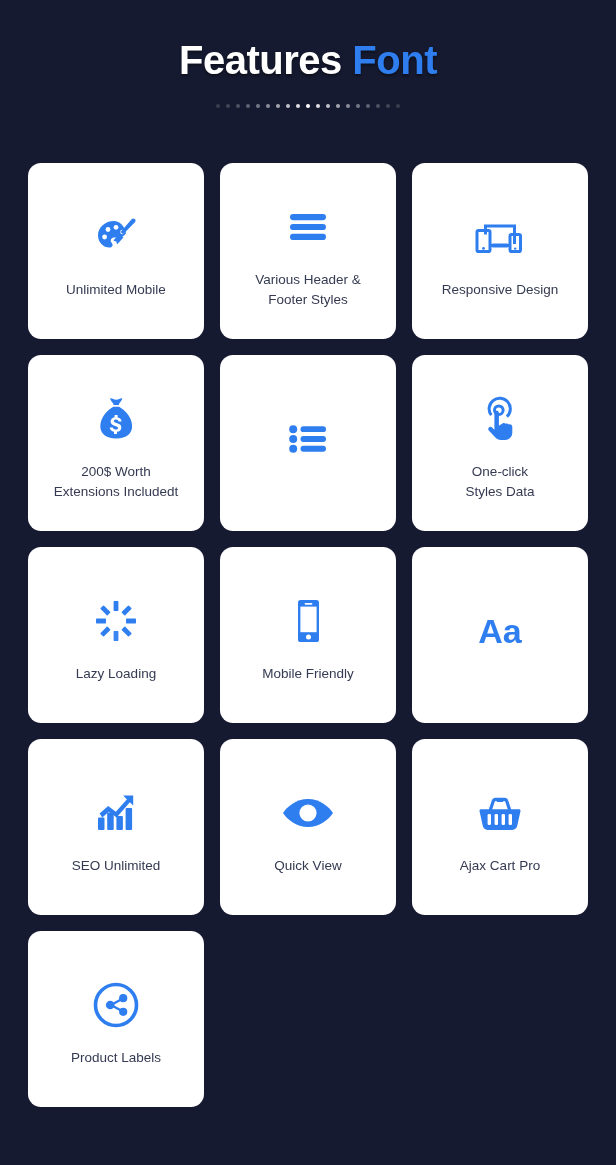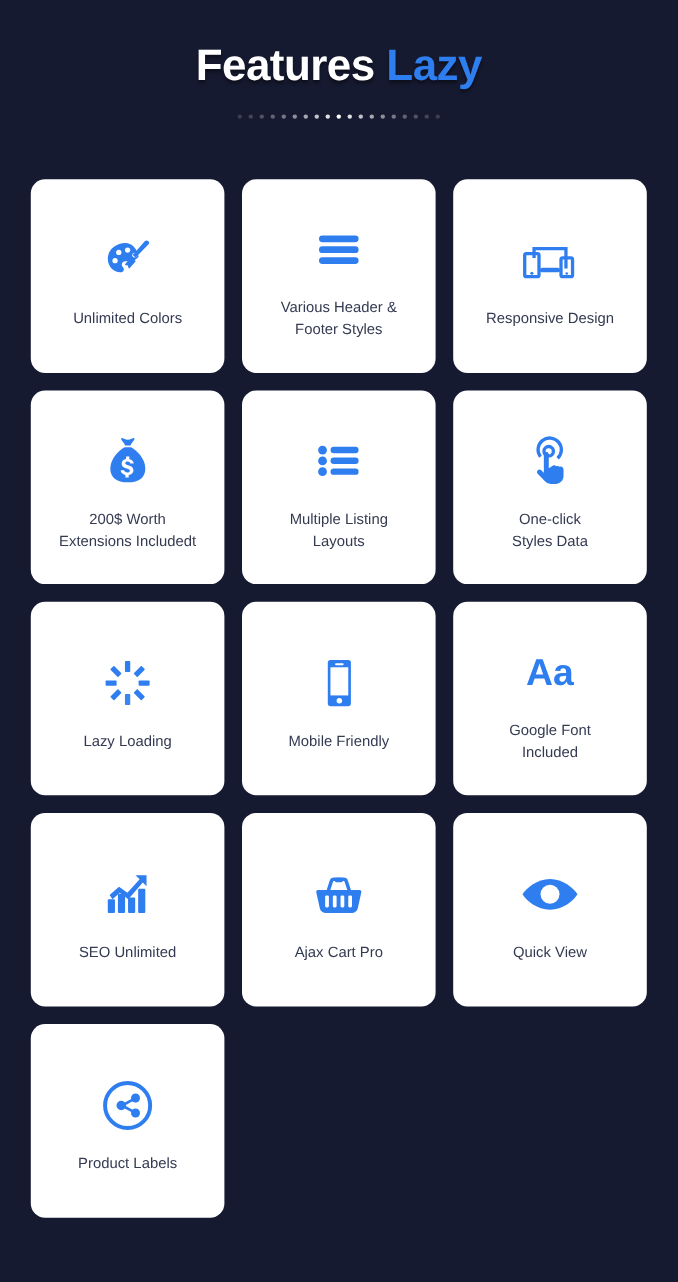--- a/index.html
+++ b/index.html
@@ -76,21 +76,21 @@
     white-space: pre-line;
     max-width: 158px;
   }
 </style>
 </head>
 <body>
 
 <div class="page">
 
   <div class="header">
-    <h1 class="title"><span class="title-main">Features </span><span class="title-accent accent">Lazy</span></h1>
+    <h1 class="title"><span class="title-main">Features </span><span class="title-accent accent">Font</span></h1>
     <div class="dots" id="dots">
         <span class="dot" style="opacity: 0.16;"></span>
         <span class="dot" style="opacity: 0.191;"></span>
         <span class="dot" style="opacity: 0.248;"></span>
         <span class="dot" style="opacity: 0.322;"></span>
         <span class="dot" style="opacity: 0.409;"></span>
         <span class="dot" style="opacity: 0.508;"></span>
         <span class="dot" style="opacity: 0.617;"></span>
         <span class="dot" style="opacity: 0.736;"></span>
         <span class="dot" style="opacity: 0.864;"></span>
@@ -115,21 +115,21 @@
       <path d="M24 10c-8.8 0-16 6.3-16 14.2 0 7.2 5.4 12.3 11.3 12.3 2.1 0 3.3-1.1 3.3-2.6 0-1-.5-1.6-1-2.2-.5-.6-.9-1.2-.9-2.1 0-1.7 1.4-3.1 3.3-3.1h3.6c3.6 0 6.6-1.6 8.4-4.1C34.6 14.9 29.8 10 24 10z"></path>
       <circle cx="18" cy="18.5" r="2.4" fill="#fff"></circle>
               <circle cx="26" cy="16.3" r="2.4" fill="#fff"></circle>
       <circle cx="32.4" cy="21" r="2.2" fill="#fff"></circle>
               <circle cx="14.6" cy="26" r="2.4" fill="#fff"></circle>
       <path d="M44.6 8.1c-.9-.8-2.2-.7-3 .2l-11 12.6 2.6 2.3L45.1 11c.8-.9.6-2.2-.5-2.9z"></path>
       <path d="M29.6 22.4l-5.6 6.4c-.5.6-.3 1.2.4 1.3l1.9.3.4 1.9c.1.7.8.9 1.3.3l5.4-6.2-3.8-4z"></path>
     </g>
           </svg>
         </div>
-        <div class="card-label">Unlimited Colors</div>
+        <div class="card-label">Unlimited Mobile</div>
       </div>
       <div class="card">
         <div class="icon-wrap">
           <svg width="48" height="40" viewBox="0 0 48 40">
             <g fill="#2f7ef0">
       <rect x="6" y="7" width="36" height="6.2" rx="3.1"></rect>
       <rect x="6" y="16.9" width="36" height="6.2" rx="3.1"></rect>
       <rect x="6" y="26.8" width="36" height="6.2" rx="3.1"></rect>
     </g>
           </svg>
@@ -175,22 +175,20 @@
             <g fill="#2f7ef0">
       <circle cx="9.2" cy="10.2" r="4"></circle>
               <rect x="16.5" y="7.2" width="25.5" height="5.9" rx="2.95"></rect>
       <circle cx="9.2" cy="20" r="4"></circle>
               <rect x="16.5" y="17" width="25.5" height="5.9" rx="2.95"></rect>
       <circle cx="9.2" cy="29.8" r="4"></circle>
               <rect x="16.5" y="26.8" width="25.5" height="5.9" rx="2.95"></rect>
     </g>
           </svg>
         </div>
-        <div class="card-label">Multiple Listing
-Layouts</div>
       </div>
       <div class="card">
         <div class="icon-wrap">
           <svg width="50" height="52" viewBox="0 0 50 52">
       <g fill="none" stroke="#2f7ef0" stroke-width="3">
         <path d="M16.3 22.2a10.6 10.6 0 1 1 15.6 1.4"></path>
         <circle cx="23.8" cy="17.2" r="4.3"></circle>
       </g>
       <g fill="#2f7ef0">
         <path d="M21.4 17.6c1.4 0 2.5 1.1 2.5 2.5v12.6l3.6-2.3c1.1-.7 2.5-.5 3.3.4 1-.5 2.3-.3 3 .6.9-.4 2.1-.2 2.8.6.5.6.7 1.2.7 2.1v5.6c0 4-3.2 7.2-7.2 7.2h-4.4c-2 0-3.9-.8-5.3-2.3l-6.6-7c-.9-.9-.8-2.4.1-3.2.9-.8 2.3-.8 3.2.1l2.2 2.2h.1V20.1c0-1.4 1.1-2.5 2.5-2.5z"></path>
@@ -227,37 +225,45 @@
           </svg>
         </div>
         <div class="card-label">Mobile Friendly</div>
       </div>
       <div class="card">
         <div class="icon-wrap">
           <svg width="56" height="44" viewBox="0 0 56 44">
       <text x="28" y="34" text-anchor="middle" font-family="Liberation Sans, sans-serif" font-size="34" font-weight="bold" fill="#2f7ef0">Aa</text>
           </svg>
         </div>
-        <div class="card-label">Google Font
-Included</div>
       </div>
       <div class="card">
         <div class="icon-wrap">
           <svg width="52" height="48" viewBox="0 0 52 48">
             <g fill="#2f7ef0">
       <rect x="8" y="28.5" width="6.5" height="12.5" rx="1"></rect>
       <rect x="17.2" y="23.5" width="6.5" height="17.5" rx="1"></rect>
       <rect x="26.4" y="27" width="6.5" height="14" rx="1"></rect>
       <rect x="35.6" y="19" width="6.5" height="22" rx="1"></rect>
       <path d="M9.6 24.6l8.6-7.5 7.6 5.6L38.6 8.4l2.8 3.1-14.8 16.9-7.7-5.7-6.6 5.8z"></path>
       <path d="M33.2 6.6h10v10l-3.3-3.3-3.4-3.4z"></path>
     </g>
           </svg>
         </div>
         <div class="card-label">SEO Unlimited</div>
+      </div>
+      <div class="card">
+        <div class="icon-wrap">
+          <svg width="54" height="36" viewBox="0 0 54 36">
+      <path d="M27 4C15.4 4 5.6 12 2 18c3.6 6 13.4 14 25 14s21.4-8 25-14C48.4 12 38.6 4 27 4z" fill="#2f7ef0"></path>
+      <circle cx="27" cy="18" r="8.6" fill="#fff"></circle>
+      <path d="M27 9.4a8.6 8.6 0 1 0 0 17.2 6.6 6.6 0 0 1 0-17.2z" fill="#2f7ef0"></path>
+          </svg>
+        </div>
+        <div class="card-label">Quick View</div>
       </div>
       <div class="card">
         <div class="icon-wrap">
           <svg width="52" height="46" viewBox="0 0 52 46">
       <g fill="none" stroke="#2f7ef0" stroke-width="3.2" stroke-linecap="round">
         <path d="M16.5 19.5l2.7-8.3a2.6 2.6 0 0 1 2.5-1.8h8.6c1.2 0 2.2.7 2.5 1.8l2.7 8.3"></path>
       </g>
       <rect x="22.5" y="8" width="7" height="4" rx="1" fill="#2f7ef0"></rect>
       <path d="M7 19.2h38c1 0 1.7.9 1.5 1.9L43.2 36c-.5 2.3-2.5 3.9-4.8 3.9H13.6c-2.3 0-4.3-1.6-4.8-3.9L5.5 21.1c-.2-1 .5-1.9 1.5-1.9z" fill="#2f7ef0"></path>
       <g fill="#fff">
@@ -265,30 +271,20 @@
         <rect x="20.6" y="24" width="3.4" height="11" rx="1.3"></rect>
         <rect x="27.6" y="24" width="3.4" height="11" rx="1.3"></rect>
         <rect x="34.6" y="24" width="3.4" height="11" rx="1.3"></rect>
       </g>
           </svg>
         </div>
         <div class="card-label">Ajax Cart Pro</div>
       </div>
       <div class="card">
         <div class="icon-wrap">
-          <svg width="54" height="36" viewBox="0 0 54 36">
-      <path d="M27 4C15.4 4 5.6 12 2 18c3.6 6 13.4 14 25 14s21.4-8 25-14C48.4 12 38.6 4 27 4z" fill="#2f7ef0"></path>
-      <circle cx="27" cy="18" r="8.6" fill="#fff"></circle>
-      <path d="M27 9.4a8.6 8.6 0 1 0 0 17.2 6.6 6.6 0 0 1 0-17.2z" fill="#2f7ef0"></path>
-          </svg>
-        </div>
-        <div class="card-label">Quick View</div>
-      </div>
-      <div class="card">
-        <div class="icon-wrap">
           <svg width="50" height="50" viewBox="0 0 50 50">
       <circle cx="25" cy="25" r="20.5" fill="none" stroke="#2f7ef0" stroke-width="3.6"></circle>
       <g fill="#2f7ef0" stroke="#2f7ef0" stroke-width="2.4">
         <path d="M20 25l11-6M20 25l11 6" stroke-linecap="round"></path>
       </g>
       <g fill="#2f7ef0">
         <circle cx="19.2" cy="25" r="4.3"></circle>
         <circle cx="32.2" cy="18.2" r="4.1"></circle>
         <circle cx="32.2" cy="31.8" r="4.1"></circle>
       </g>

